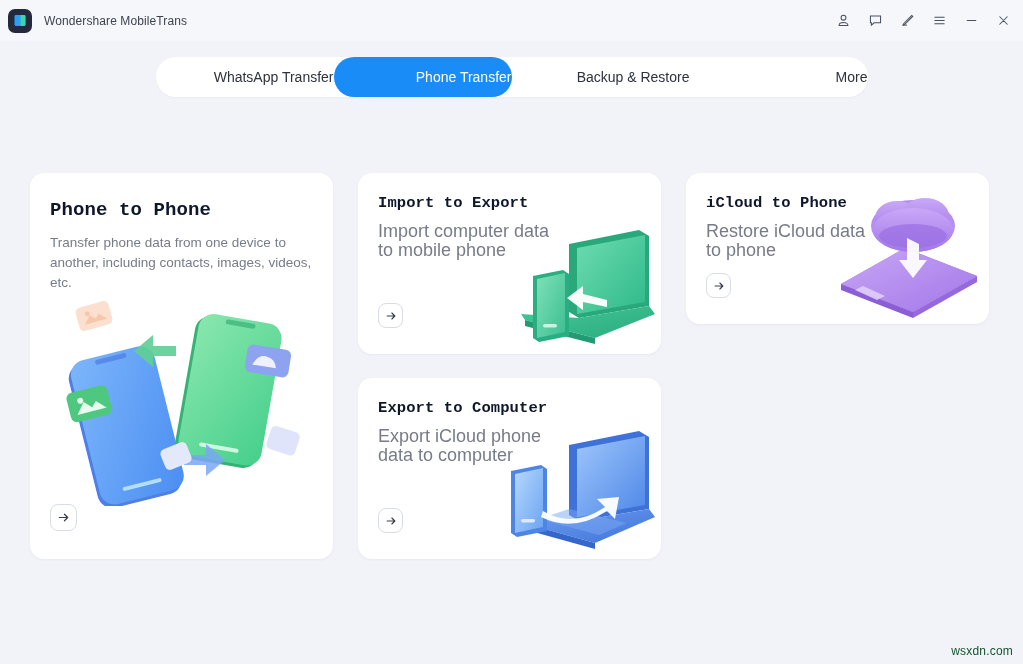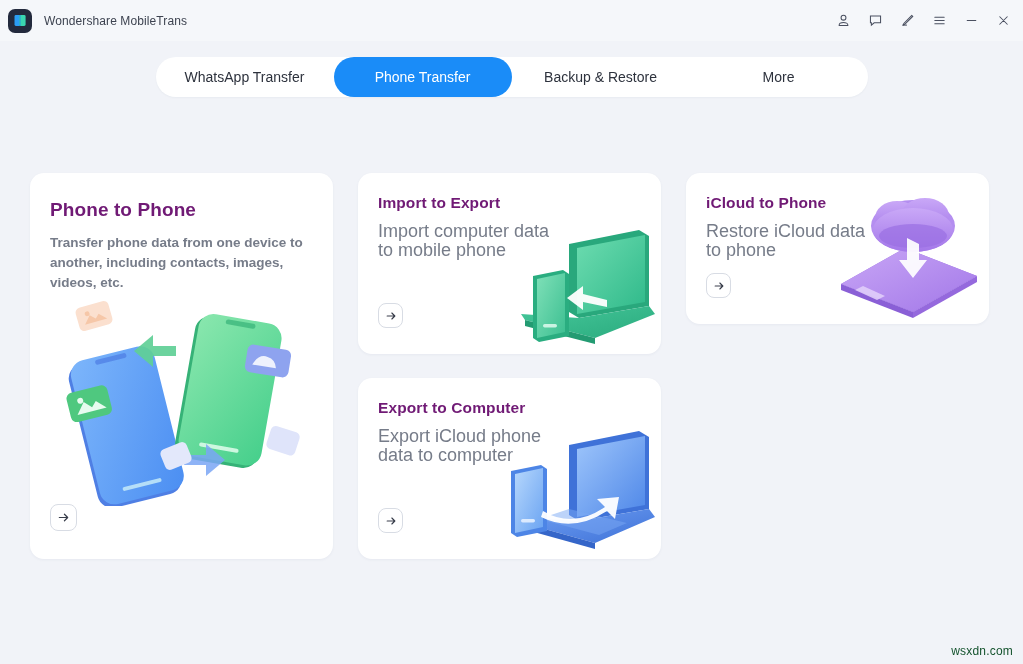--- a/index.html
+++ b/index.html
@@ -59,21 +59,21 @@
   .tabbar {
     width: 712px; height: 40px;
     background: #ffffff;
     border-radius: 20px;
     display: flex; align-items: center;
     box-shadow: 0 1px 2px rgba(30,45,80,.04);
   }
   .tab {
     flex: 1;
     height: 40px;
-    display: flex; align-items: center; justify-content: center;
+    display: flex; align-items: center; justify-content: flex-end;
     font-size: 14px;
     color: #2d323d;
     border-radius: 20px;
     cursor: default;
     white-space: nowrap;
   }
   .tab.active {
     background: #1a8cf8;
     color: #ffffff;
     font-weight: 400;
@@ -93,33 +93,34 @@
     overflow: hidden;
   }
   .card-big  { left: 0;   top: 0;   width: 303px; height: 386px; }
   .card-imp  { left: 328px; top: 0;   width: 303px; height: 181px; }
   .card-icl  { left: 656px; top: 0;   width: 303px; height: 151px; }
   .card-exp  { left: 328px; top: 205px; width: 303px; height: 181px; }
 
   .card-title {
     position: absolute;
     font-weight: bold;
-    color: #701a75;
+    color: #0f172a;
     letter-spacing: .1px;
     white-space: nowrap;
+    font-family: Liberation Mono, monospace;
   }
   .card-big .card-title  { left: 20px; top: 26px; font-size: 19px; }
   .card-sm  .card-title  { left: 20px; top: 21px; font-size: 15.5px; }
 
   .card-desc {
     position: absolute;
     color: #767c89;
     line-height: 19px;
   }
-  .card-big .card-desc { left: 20px; top: 60px; width: 262px; font-size: 13.5px; line-height: 20px; font-weight: bold; }
+  .card-big .card-desc { left: 20px; top: 60px; width: 262px; font-size: 13.5px; line-height: 20px; }
   .card-sm  .card-desc { left: 20px; top: 49px; width: 175px; font-size: 18px; }
 
   .go-btn {
     position: absolute;
     width: 25px; height: 25px;
     border: 1px solid #d8dce4;
     border-radius: 8px;
     background: #fff;
     display: flex; align-items: center; justify-content: center;
     cursor: default;

